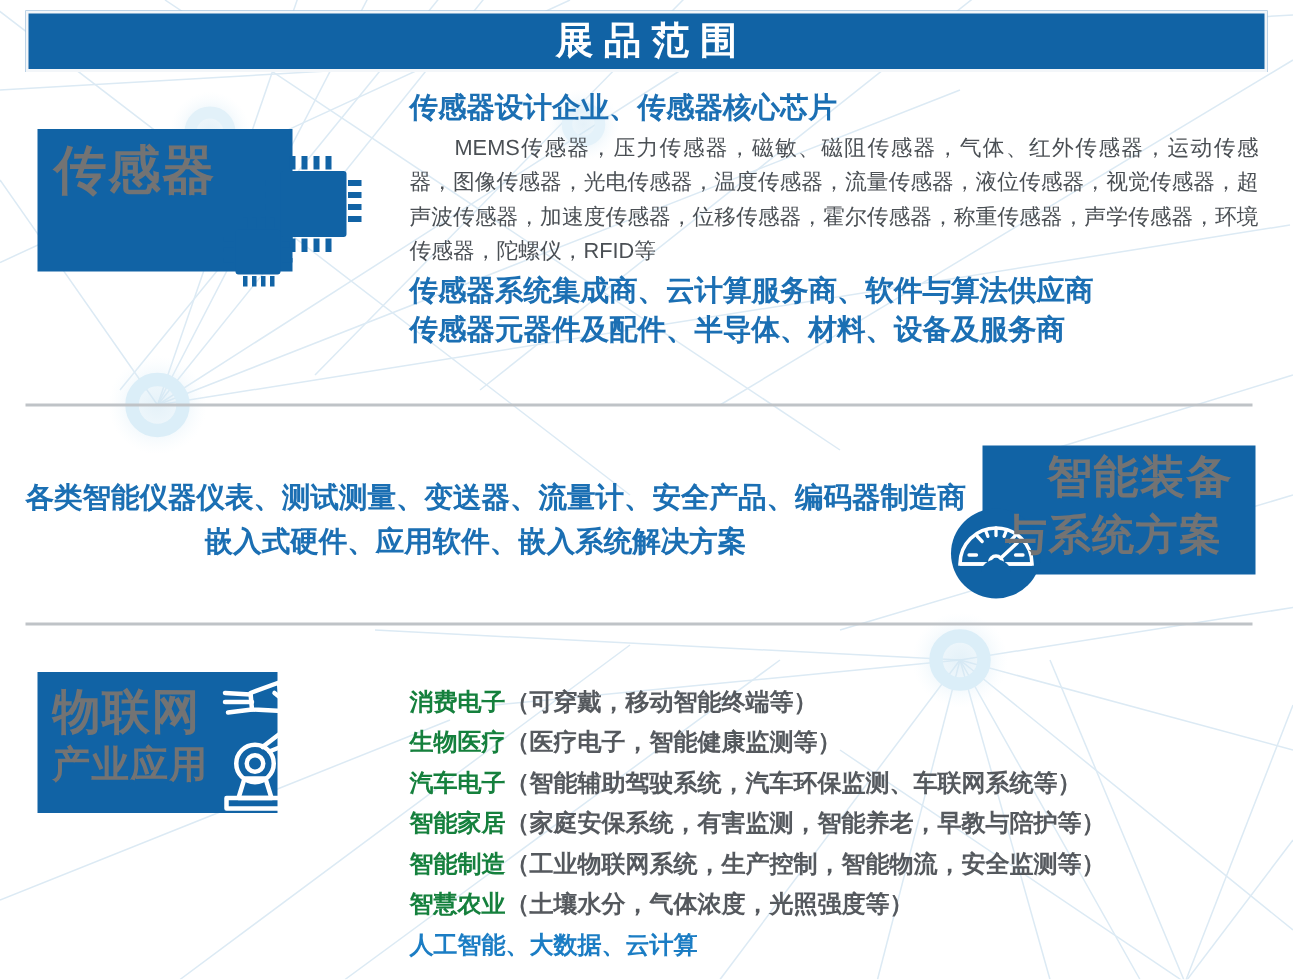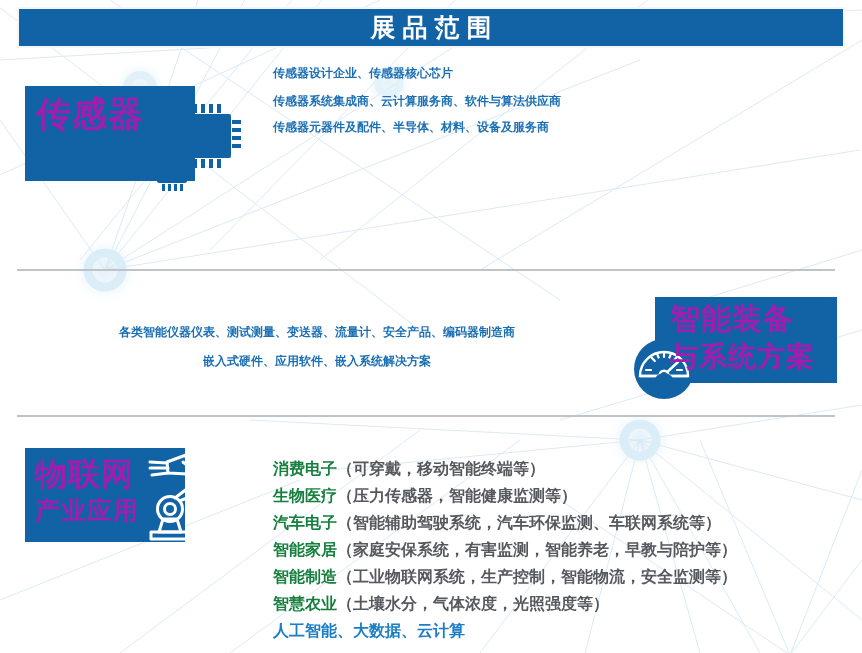--- a/index.html
+++ b/index.html
@@ -67,21 +67,21 @@
 
   
   .badge {
     position: absolute;
     background: #1163a5;
     z-index: 4;
   }
   .badge-text {
     position: absolute;
     z-index: 6;
-    color: #a21caf;
+    color: #737373;
     white-space: nowrap;
   }
   .badge-main {
     font-size: 35px;
     font-weight: bold;
     letter-spacing: 1px;
     line-height: 1;
   }
   .badge-sub {
     font-size: 22px;
@@ -90,40 +90,40 @@
     line-height: 1;
   }
 
   
   #badge-sensor { left: 25px; top: 86px; width: 170px; height: 95px; }
   #badge-sensor-main { left: 36px; top: 96px; }
   #badge-sensor-sub  { left: 36px; top: 142px; }
 
   
   #badge-equipment { left: 655px; top: 297px; width: 182px; height: 86px; }
-  #badge-equipment-main { left: 670px; top: 304px; font-size: 30px; }
+  #badge-equipment-main { left: 698px; top: 304px; font-size: 30px; }
   #badge-equipment-sub  { left: 670px; top: 343px; font-size: 28px; }
 
   
   #badge-iot { left: 25px; top: 448px; width: 160px; height: 94px; }
   #badge-iot-main { left: 35px; top: 458px; font-size: 32px; }
   #badge-iot-sub  { left: 35px; top: 498px; font-size: 25px; }
 
   
   .badge-icon { position: absolute; z-index: 5; pointer-events: none; }
   #chip-icon-group { left: 140px; top: 95px; width: 105px; height: 105px; }
   #gauge-icon { left: 633px; top: 338px; width: 62px; height: 62px; }
   #robot-arm-icon { left: 128px; top: 452px; width: 105px; height: 92px; }
 
   
   .content-block { position: absolute; z-index: 3; }
 
   .hdr-line {
     color: #1b6fb3;
-    font-size: 12px;
+    font-size: 19px;
     font-weight: bold;
     line-height: 26px;
     white-space: nowrap;
   }
   .body-para {
     color: #4a4f54;
     font-size: 14.5px;
     line-height: 23px;
     text-indent: 30px;
     text-align: justify;
@@ -265,20 +265,21 @@
           <rect x="48" y="70" width="7" height="3"></rect>
         <rect x="48" y="77" width="7" height="3"></rect>
       </g>
     </g>
   </svg>
 
   <div class="badge-text badge-main" id="badge-sensor-main">传感器</div>
 
   <div class="content-block" id="sensor-content">
     <div class="hdr-line first">传感器设计企业、传感器核心芯片</div>
+    <div class="body-para">MEMS传感器，压力传感器，磁敏、磁阻传感器，气体、红外传感器，运动传感器，图像传感器，光电传感器，温度传感器，流量传感器，液位传感器，视觉传感器，超声波传感器，加速度传感器，位移传感器，霍尔传感器，称重传感器，声学传感器，环境传感器，陀螺仪，RFID等</div>
     <div class="hdr-line after-para">传感器系统集成商、云计算服务商、软件与算法供应商</div>
     <div class="hdr-line">传感器元器件及配件、半导体、材料、设备及服务商</div>
   </div>
 
   <div class="divider" id="divider-1"></div>
 
   <div class="badge" id="badge-equipment"></div>
 
   <svg class="badge-icon" id="gauge-icon" viewBox="0 0 62 62" xmlns="http://www.w3.org/2000/svg">
     <circle cx="31" cy="31" r="30" fill="#1163a5"></circle>
@@ -333,21 +334,21 @@
       <path d="M40 16 L 22 16"></path>
       <path d="M40 21 L 24 23"></path>
     </g>
   </svg>
 
   <div class="badge-text badge-main" id="badge-iot-main">物联网</div>
   <div class="badge-text badge-sub" id="badge-iot-sub">产业应用</div>
 
   <div class="content-block" id="iot-content">
       <div class="iot-item"><span class="iot-key">消费电子</span><span class="iot-desc">（可穿戴，移动智能终端等）</span></div>
-      <div class="iot-item"><span class="iot-key">生物医疗</span><span class="iot-desc">（压力传感器，智能健康监测等）</span></div>
+      <div class="iot-item"><span class="iot-key">生物医疗</span><span class="iot-desc">（医疗电子，智能健康监测等）</span></div>
       <div class="iot-item"><span class="iot-key">汽车电子</span><span class="iot-desc">（智能辅助驾驶系统，汽车环保监测、车联网系统等）</span></div>
       <div class="iot-item"><span class="iot-key">智能家居</span><span class="iot-desc">（家庭安保系统，有害监测，智能养老，早教与陪护等）</span></div>
       <div class="iot-item"><span class="iot-key">智能制造</span><span class="iot-desc">（工业物联网系统，生产控制，智能物流，安全监测等）</span></div>
       <div class="iot-item"><span class="iot-key">智慧农业</span><span class="iot-desc">（土壤水分，气体浓度，光照强度等）</span></div>
       <div class="iot-item plain"><span class="iot-key">人工智能、大数据、云计算</span></div>
     </div>
 
 </div>
 
 </body></html>

